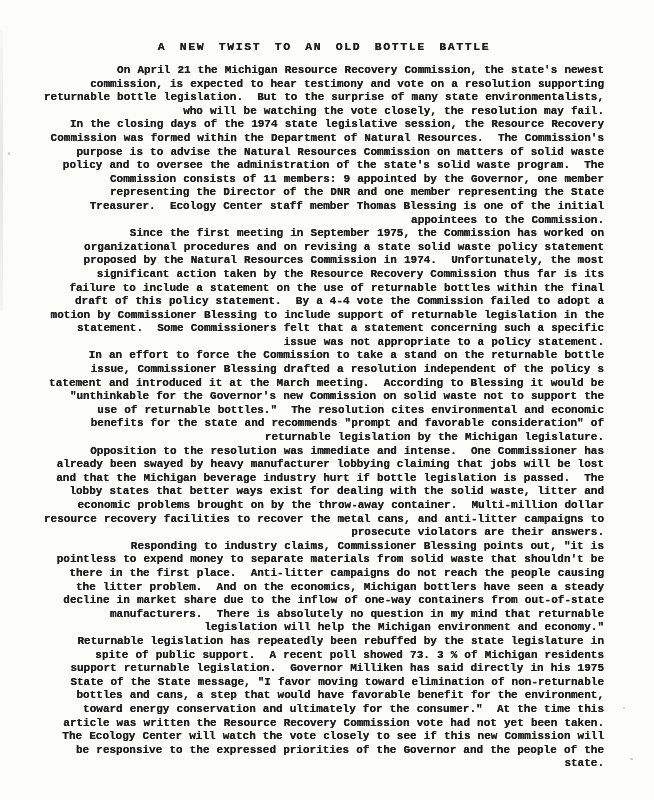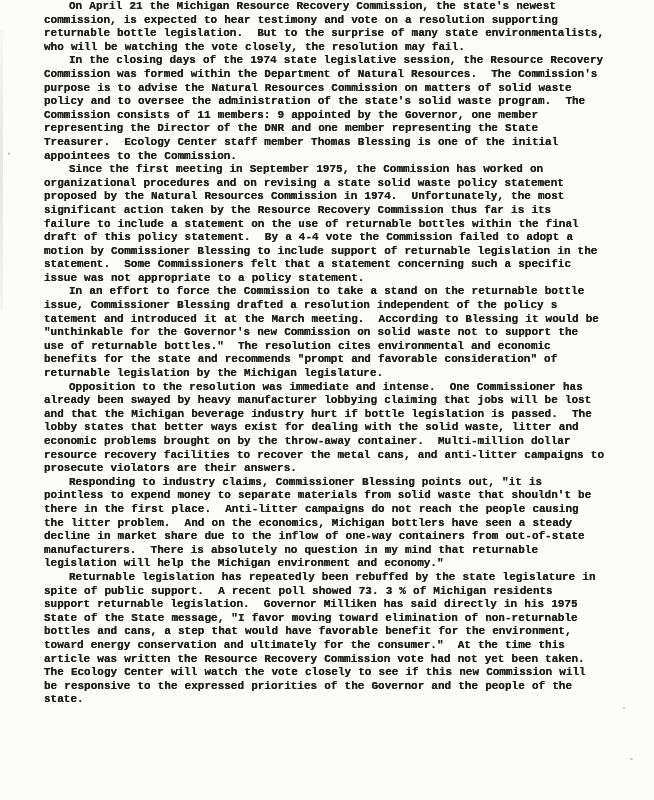--- a/index.html
+++ b/index.html
@@ -33,20 +33,21 @@
     margin: 0 50px 0 44px;
   }
   .body-text p {
     margin: 0;
     font-size: 11px;
     line-height: 13.6px;
     text-indent: 25px;
     white-space: pre-wrap;
     word-spacing: 0.5px;
     text-shadow: 0 0 0.25px currentColor;
+    text-align: right;
   }
   
   .scan-edge-left {
     position: absolute;
     left: 0;
     top: 30px;
     width: 3px;
     height: 280px;
     background: linear-gradient(180deg, rgba(0,0,0,0.02), rgba(0,0,0,0.09), rgba(0,0,0,0.03));
     pointer-events: none;
@@ -63,20 +64,21 @@
 </style>
 </head>
 <body>
 
 <div class="page">
   <div class="scan-edge-left"></div>
   <div class="speck s1"></div>
   <div class="speck s2"></div>
   <div class="speck s3"></div>
 
+  <div class="title">A NEW TWIST TO AN OLD BOTTLE BATTLE</div>
 
   <div class="body-text">
     <p>On April 21 the Michigan Resource Recovery Commission, the state's newest commission, is expected to hear testimony and vote on a resolution supporting returnable bottle legislation.  But to the surprise of many state environmentalists, who will be watching the vote closely, the resolution may fail.</p>
     <p>In the closing days of the 1974 state legislative session, the Resource Recovery Commission was formed within the Department of Natural Resources.  The Commission's purpose is to advise the Natural Resources Commission on matters of solid waste policy and to oversee the administration of the state's solid waste program.  The Commission consists of 11 members: 9 appointed by the Governor, one member representing the Director of the DNR and one member representing the State Treasurer.  Ecology Center staff member Thomas Blessing is one of the initial appointees to the Commission.</p>
     <p>Since the first meeting in September 1975, the Commission has worked on organizational procedures and on revising a state solid waste policy statement proposed by the Natural Resources Commission in 1974.  Unfortunately, the most significant action taken by the Resource Recovery Commission thus far is its failure to include a statement on the use of returnable bottles within the final draft of this policy statement.  By a 4-4 vote the Commission failed to adopt a motion by Commissioner Blessing to include support of returnable legislation in the statement.  Some Commissioners felt that a statement concerning such a specific issue was not appropriate to a policy statement.</p>
     <p>In an effort to force the Commission to take a stand on the returnable bottle issue, Commissioner Blessing drafted a resolution independent of the policy s tatement and introduced it at the March meeting.  According to Blessing it would be "unthinkable for the Governor's new Commission on solid waste not to support the use of returnable bottles."  The resolution cites environmental and economic benefits for the state and recommends "prompt and favorable consideration" of returnable legislation by the Michigan legislature.</p>
     <p>Opposition to the resolution was immediate and intense.  One Commissioner has already been swayed by heavy manufacturer lobbying claiming that jobs will be lost and that the Michigan beverage industry hurt if bottle legislation is passed.  The lobby states that better ways exist for dealing with the solid waste, litter and economic problems brought on by the throw-away container.  Multi-million dollar resource recovery facilities to recover the metal cans, and anti-litter campaigns to prosecute violators are their answers.</p>
     <p>Responding to industry claims, Commissioner Blessing points out, "it is pointless to expend money to separate materials from solid waste that shouldn't be there in the first place.  Anti-litter campaigns do not reach the people causing the litter problem.  And on the economics, Michigan bottlers have seen a steady decline in market share due to the inflow of one-way containers from out-of-state manufacturers.  There is absolutely no question in my mind that returnable legislation will help the Michigan environment and economy."</p>
     <p>Returnable legislation has repeatedly been rebuffed by the state legislature in spite of public support.  A recent poll showed 73. 3 % of Michigan residents support returnable legislation.  Governor Milliken has said directly in his 1975 State of the State message, "I favor moving toward elimination of non-returnable bottles and cans, a step that would have favorable benefit for the environment, toward energy conservation and ultimately for the consumer."  At the time this article was written the Resource Recovery Commission vote had not yet been taken.  The Ecology Center will watch the vote closely to see if this new Commission will be responsive to the expressed priorities of the Governor and the people of the state.</p>
   </div>

